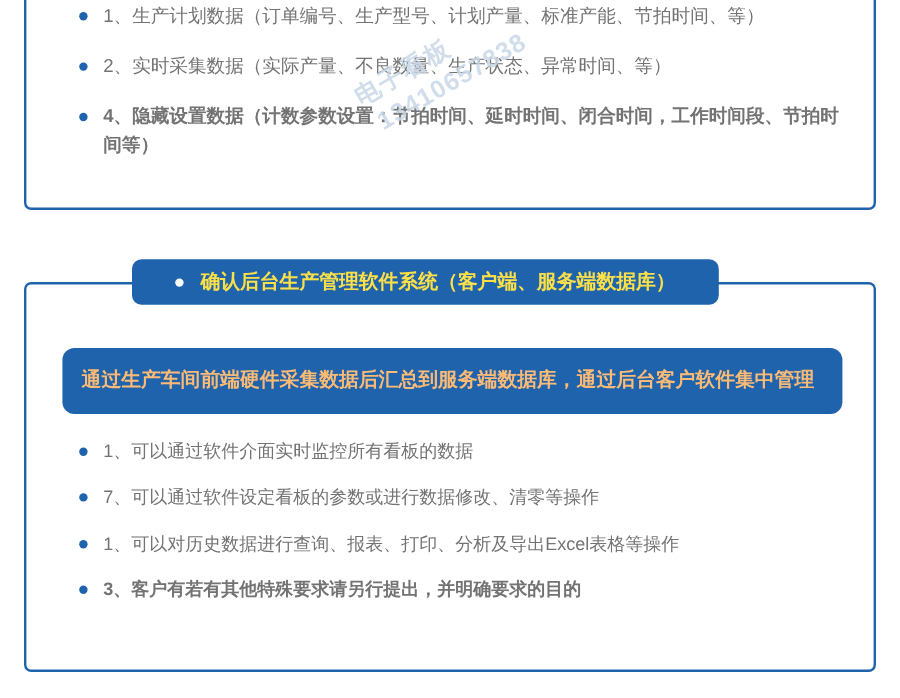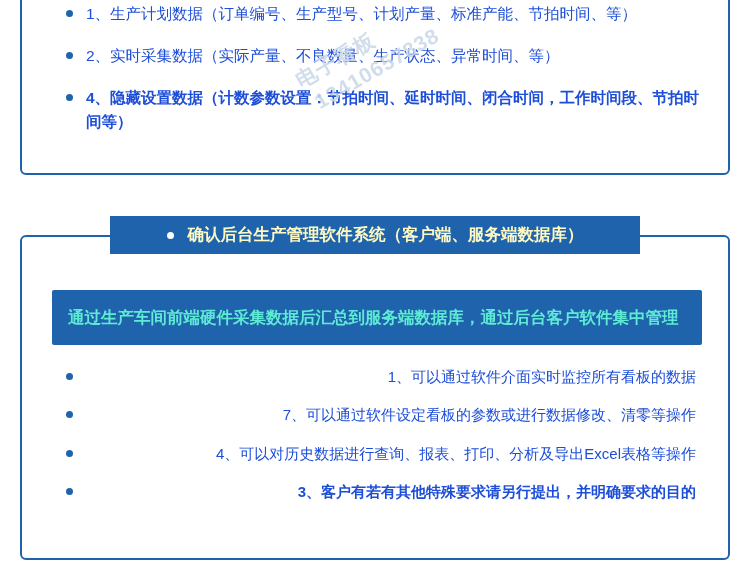--- a/index.html
+++ b/index.html
@@ -40,21 +40,21 @@
     margin: 0;
     padding: 0;
   }
 
   .list li {
     position: relative;
     padding-left: 30px;
     margin: 0 0 18px 0;
     font-size: 15.5px;
     line-height: 1.55;
-    color: #1d4ed8;
+    color: #737373;
   }
   .list li:last-child { margin-bottom: 0; font-weight: bold; }
 
   .list li::before {
     content: "";
     position: absolute;
     left: 10px;
     top: 8px;
     width: 7px;
     height: 7px;
@@ -108,26 +108,26 @@
     box-sizing: border-box;
     border: 2px solid #1e63ac;
     border-radius: 6px;
     background: #ffffff;
   }
 
   .panel-bottom-title {
     position: absolute;
     left: 110px;
     top: 216px;
-    width: 530px;
+    width: 489px;
     height: 38px;
     box-sizing: border-box;
     background: #1e63ac;
-    border-radius: 0;
-    color: #fef9c3;
+    border-radius: 8px;
+    color: #fde047;
     font-size: 16.5px;
     font-weight: bold;
     display: flex;
     align-items: center;
     justify-content: center;
     z-index: 5;
   }
   .panel-bottom-title .dot {
     display: inline-block;
     width: 7px;
@@ -138,34 +138,33 @@
     flex: 0 0 auto;
   }
 
   .banner {
     position: absolute;
     left: 30px;
     top: 53px;
     width: 650px;
     box-sizing: border-box;
     background: #1e63ac;
-    color: #5eead4;
+    color: #fdba74;
     font-size: 16.5px;
     font-weight: bold;
     line-height: 1.65;
     padding: 14px 16px 14px 16px;
-    border-radius: 2px;
+    border-radius: 10px;
   }
 
   .panel-bottom-list {
     position: absolute;
     left: 34px;
     top: 128px;
     width: 640px;
-    text-align: right;
   }
   .panel-bottom-list li {
     margin-bottom: 15px;
     font-size: 15px;
   }
 
   .spacer-gap {
     position: absolute;
     left: 0;
     top: 178px;
@@ -194,21 +193,21 @@
 
   <div class="spacer-gap"></div>
 
   <div class="panel-bottom">
 
     <div class="banner">通过生产车间前端硬件采集数据后汇总到服务端数据库，通过后台客户软件集中管理</div>
 
     <ul class="list panel-bottom-list">
       <li>1、可以通过软件介面实时监控所有看板的数据</li>
       <li>7、可以通过软件设定看板的参数或进行数据修改、清零等操作</li>
-      <li>4、可以对历史数据进行查询、报表、打印、分析及导出Excel表格等操作</li>
+      <li>1、可以对历史数据进行查询、报表、打印、分析及导出Excel表格等操作</li>
       <li>3、客户有若有其他特殊要求请另行提出，并明确要求的目的</li>
     </ul>
   </div>
 
   <div class="panel-bottom-title">
     <span class="dot"></span>
     <span>确认后台生产管理软件系统（客户端、服务端数据库）</span>
   </div>
 
 </div>

